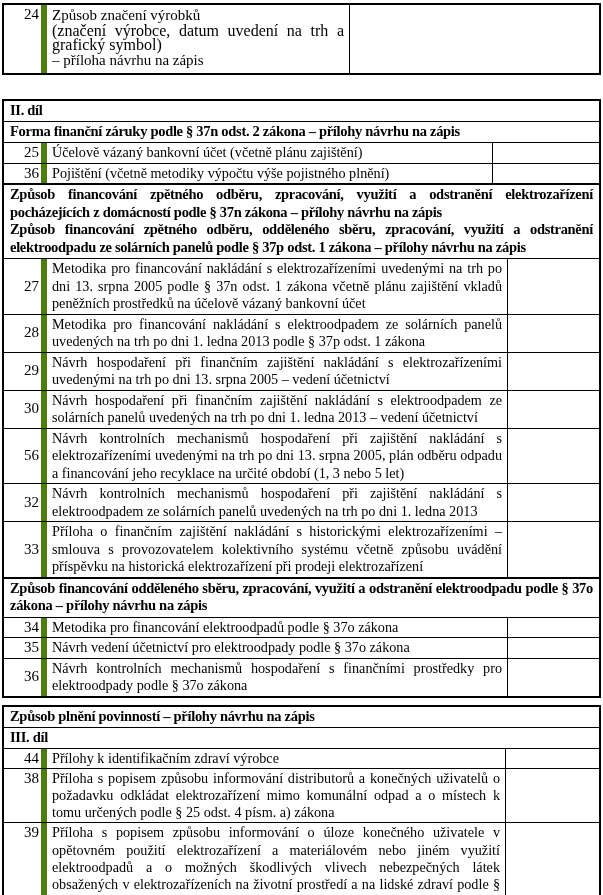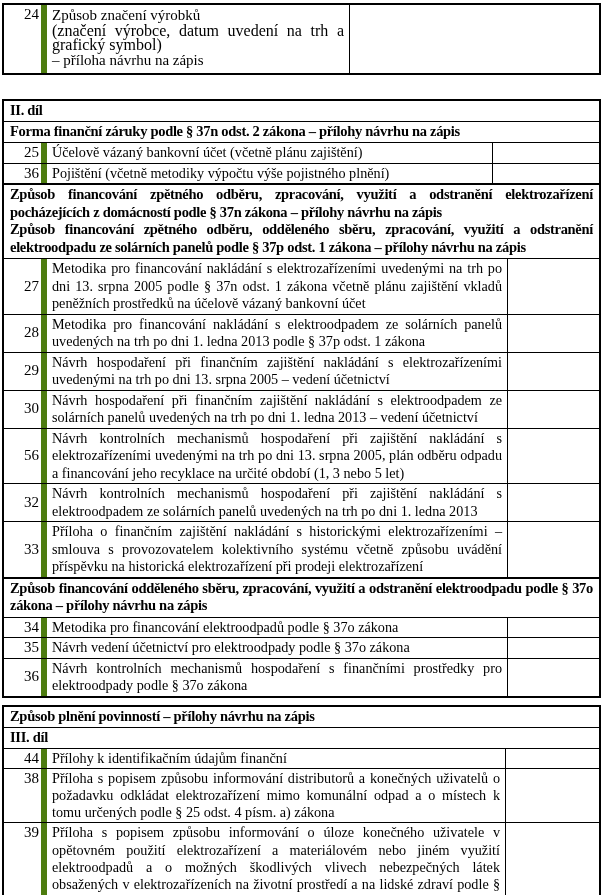--- a/index.html
+++ b/index.html
@@ -154,21 +154,21 @@
       <div class="val"></div>
     </div>
   </section>
 
   <section class="tbl t3">
     <div class="hdr">Způsob plnění povinností – přílohy návrhu na zápis</div>
     <div class="hdr part">III. díl</div>
 
     <div class="row">
       <div class="num">44</div>
-      <div class="desc">Přílohy k identifikačním údajům finanční</div>
+      <div class="desc">Přílohy k identifikačním zdraví výrobce</div>
       <div class="val w94"></div>
     </div>
     <div class="row">
       <div class="num">38</div>
       <div class="desc">Příloha s popisem způsobu informování distributorů a konečných uživatelů o požadavku odkládat elektrozařízení mimo komunální odpad a o místech k tomu určených podle § 25 odst. 4 písm. a) zákona</div>
       <div class="val w94"></div>
     </div>
     <div class="row">
       <div class="num">39</div>
       <div class="desc">Příloha s popisem způsobu informování o úloze konečného uživatele v opětovném použití elektrozařízení a materiálovém nebo jiném využití elektroodpadů a o možných škodlivých vlivech nebezpečných látek obsažených v elektrozařízeních na životní prostředí a na lidské zdraví podle § 38 odst. 4 písm. b) a c) zákona</div>

